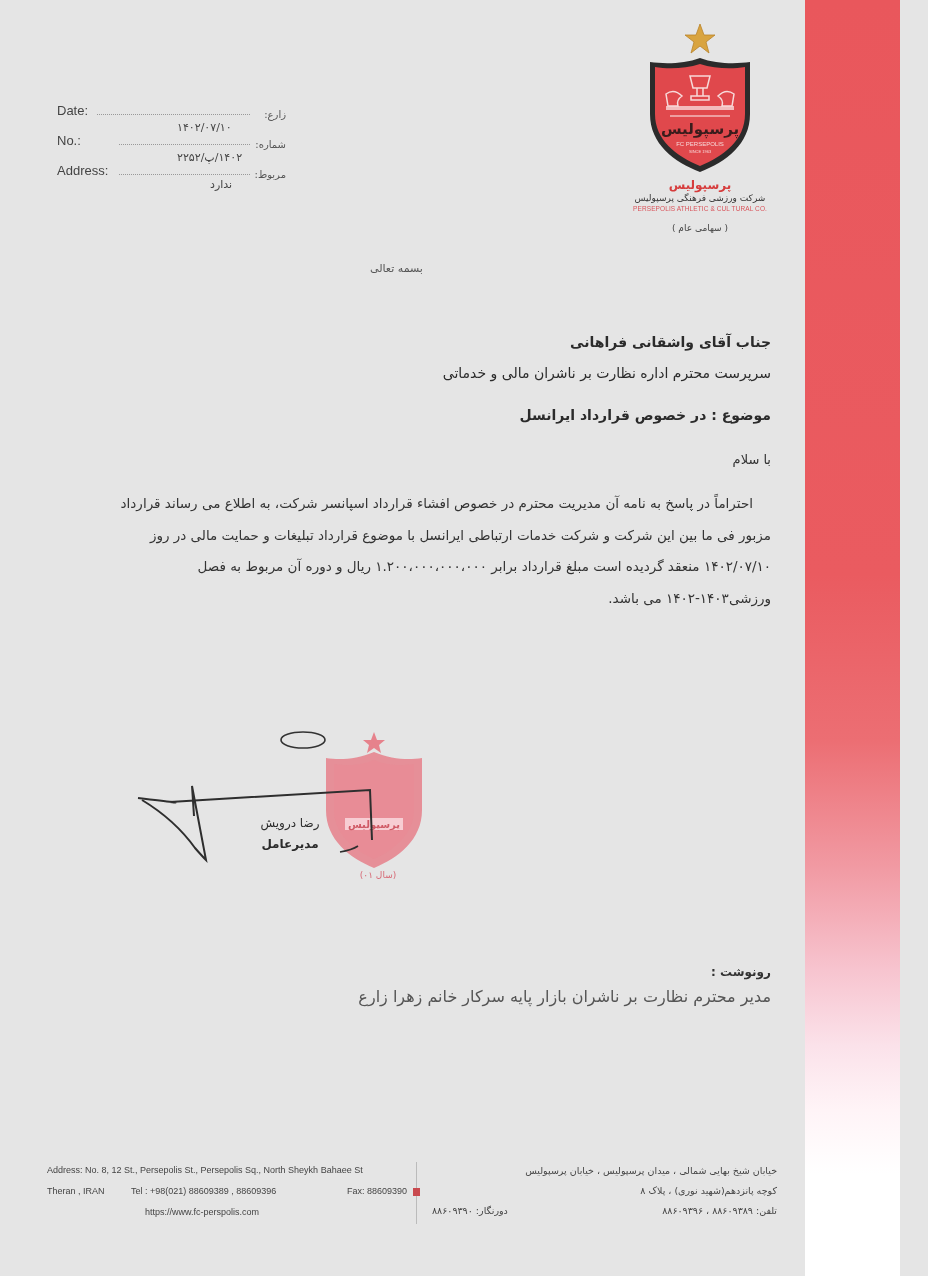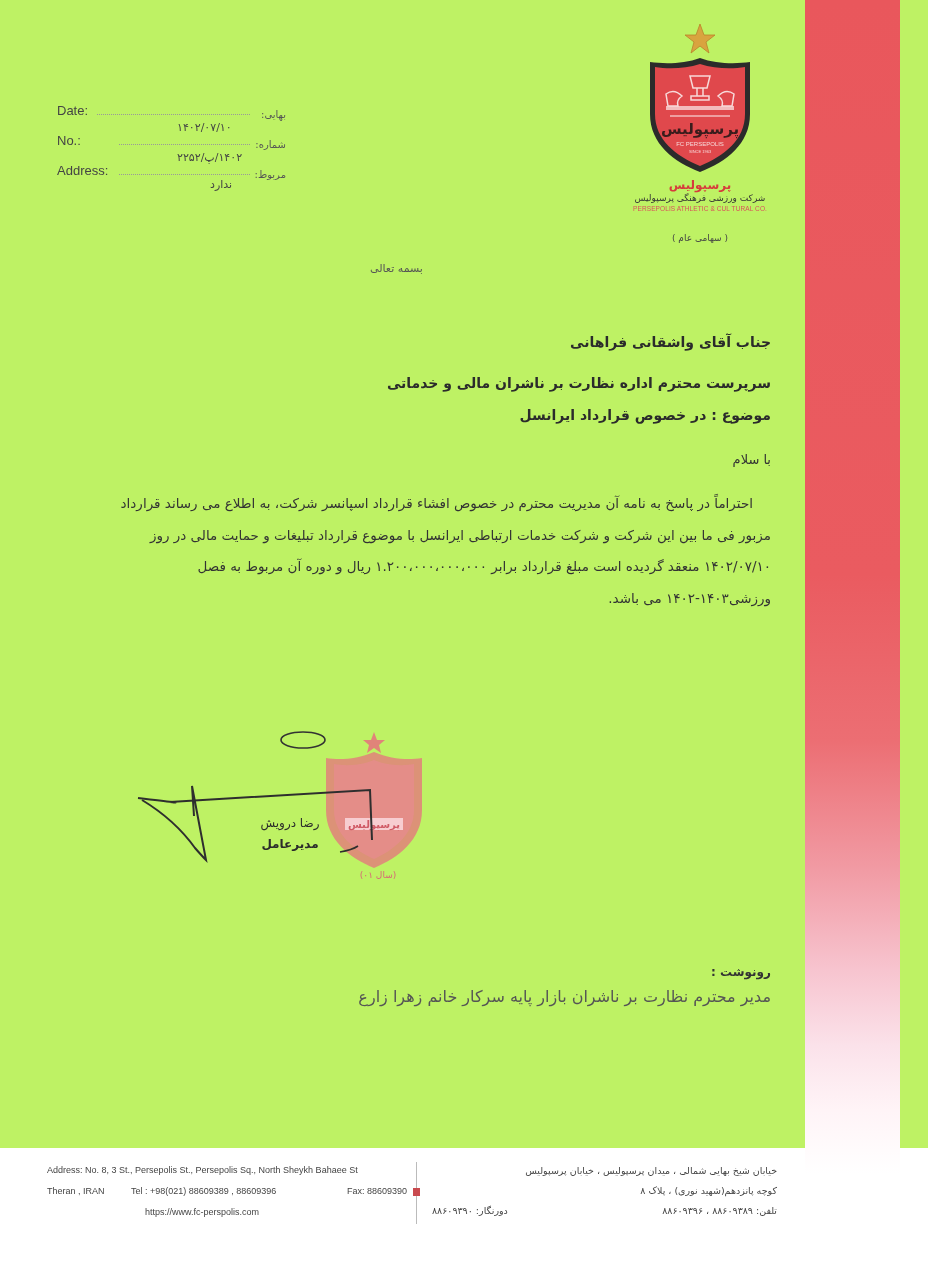--- a/index.html
+++ b/index.html
@@ -1,20 +1,20 @@
 <!DOCTYPE html>
 <html><head>
   <meta charset="utf-8">
   <style>
     * { box-sizing: border-box; margin: 0; padding: 0; }
     html, body {
       width: 928px; height: 1276px; background: #ffffff;
       font-family: "DejaVu Sans", sans-serif; color: #2a2a2a; overflow: hidden;
     }
-    .page { position: relative; width: 928px; height: 1148px; background: #bef264; }
+    .page { position: relative; width: 928px; height: 1276px; background: #e5e5e5; }
 
     
     .stripe {
       position: absolute; left: 805px; top: 0; width: 95px; height: 1276px;
       background: linear-gradient(to bottom,
         #e9575c 0%, #ea5b60 45%, #ec6e73 58%, #f19aa3 68%,
         #f7c4cf 76%, #fbe2ea 82%, #fff4f7 87%, #ffffff 92%);
     }
 
     
@@ -28,29 +28,29 @@
     .meta-val { position: absolute; left: 120px; bottom: 16px; font-size: 11px; color: #444; direction: rtl; }
     .meta-att { position: absolute; left: 210px; top: 178px; font-size: 11px; color: #444; direction: rtl; }
 
     
     .logo { position: absolute; left: 610px; top: 22px; width: 180px; text-align: center; }
     .logo-star { display: block; margin: 0 auto; width: 34px; height: 34px; }
     .logo-shield { display: block; margin: -2px auto 0; width: 112px; height: 120px; }
     .logo-fa-name { font-size: 12px; color: #d63c3c; font-weight: bold; direction: rtl; margin-top: 4px; }
     .logo-fa-co { font-size: 9px; color: #333; direction: rtl; margin-top: 1px; }
     .logo-en-co { font-family: "Liberation Sans", sans-serif; font-size: 6.5px; color: #d9535a; margin-top: 2px; letter-spacing: 0.1px; }
-    .logo-fa-type { font-size: 9px; color: #444; direction: rtl; margin-top: 21px; }
+    .logo-fa-type { font-size: 9px; color: #444; direction: rtl; margin-top: 11px; }
 
     
     .bism { position: absolute; left: 370px; top: 262px; font-size: 11px; color: #555; direction: rtl; }
 
     
     .rtl { direction: rtl; text-align: right; }
     .addr1 { position: absolute; right: 157px; top: 334px; font-size: 14px; font-weight: bold; color: #2b2b2b; }
-    .addr2 { position: absolute; right: 157px; top: 365px; font-size: 14px; font-weight: bold; color: #2b2b2b; margin-top: 10px; }
+    .addr2 { position: absolute; right: 157px; top: 365px; font-size: 14px; font-weight: normal; color: #2b2b2b; }
     .subject { position: absolute; right: 157px; top: 407px; font-size: 14px; font-weight: bold; color: #2b2b2b; }
     .greet { position: absolute; right: 157px; top: 452px; font-size: 13px; color: #333; }
 
     
     .body-text {
       position: absolute; left: 62px; top: 488px; width: 709px;
       font-size: 13.5px; line-height: 31.5px; color: #333;
       direction: rtl; text-align: justify; text-align-last: right;
     }
     .body-line { display: block; white-space: nowrap; text-align: right; }
@@ -84,21 +84,21 @@
 <body>
 
 <div class="page">
 
   <div class="stripe"></div>
 
   <div class="meta">
     <div class="meta-row first">
       <span class="meta-en">Date:</span>
       <span class="meta-dots"></span>
-      <span class="meta-fa">بهایی:</span>
+      <span class="meta-fa">زارع:</span>
     </div>
     <div class="meta-row">
       <span class="meta-val">۱۴۰۲/۰۷/۱۰</span>
       <span class="meta-en">No.:</span>
       <span class="meta-dots"></span>
       <span class="meta-fa">شماره:</span>
     </div>
     <div class="meta-row third">
       <span class="meta-val">۱۴۰۲/پ/۲۲۵۲</span>
       <span class="meta-en">Address:</span>
@@ -162,21 +162,21 @@
     </svg>
     <div class="sig-name">رضا درویش</div>
     <div class="sig-title">مدیرعامل</div>
   </div>
 
   <div class="cc-label rtl">رونوشت :</div>
   <div class="cc-text rtl">مدیر محترم  نظارت بر ناشران بازار پایه سرکار خانم زهرا زارع</div>
 
   <div class="footer-en">
     <div class="fe-row">
-      <span>Address: No. 8, 3 St., Persepolis St., Persepolis Sq., North Sheykh Bahaee St</span>
+      <span>Address: No. 8, 12 St., Persepolis St., Persepolis Sq., North Sheykh Bahaee St</span>
     </div>
     <div class="fe-row">
       <span class="fe-city">Theran , IRAN</span>
       <span class="fe-tel">Tel : +98(021) 88609389 , 88609396</span>
       <span class="fe-fax">Fax: 88609390</span>
     </div>
     <div class="fe-row">
       <span class="fe-web">https://www.fc-perspolis.com</span>
     </div>
   </div>

